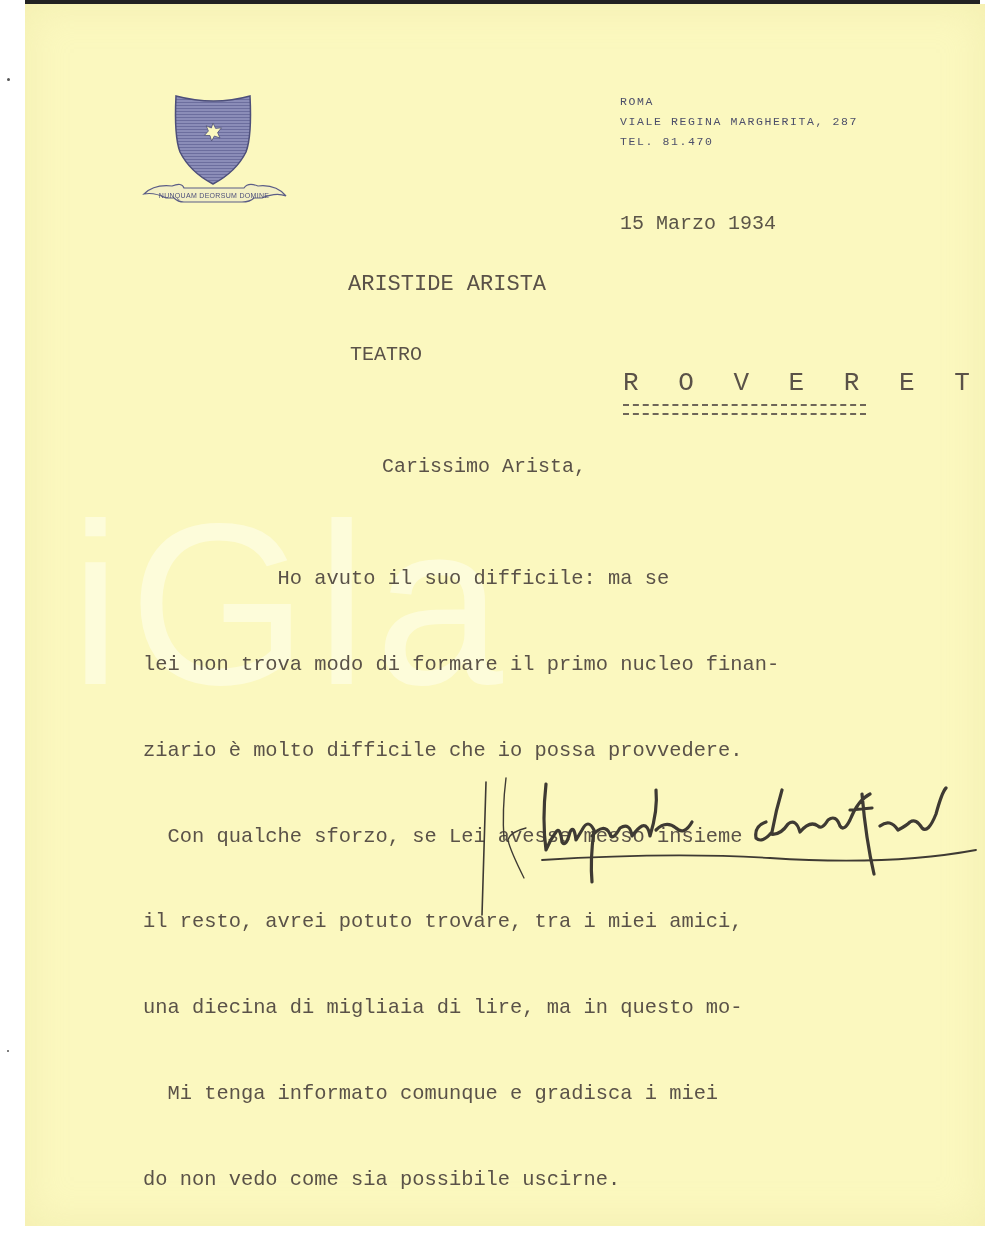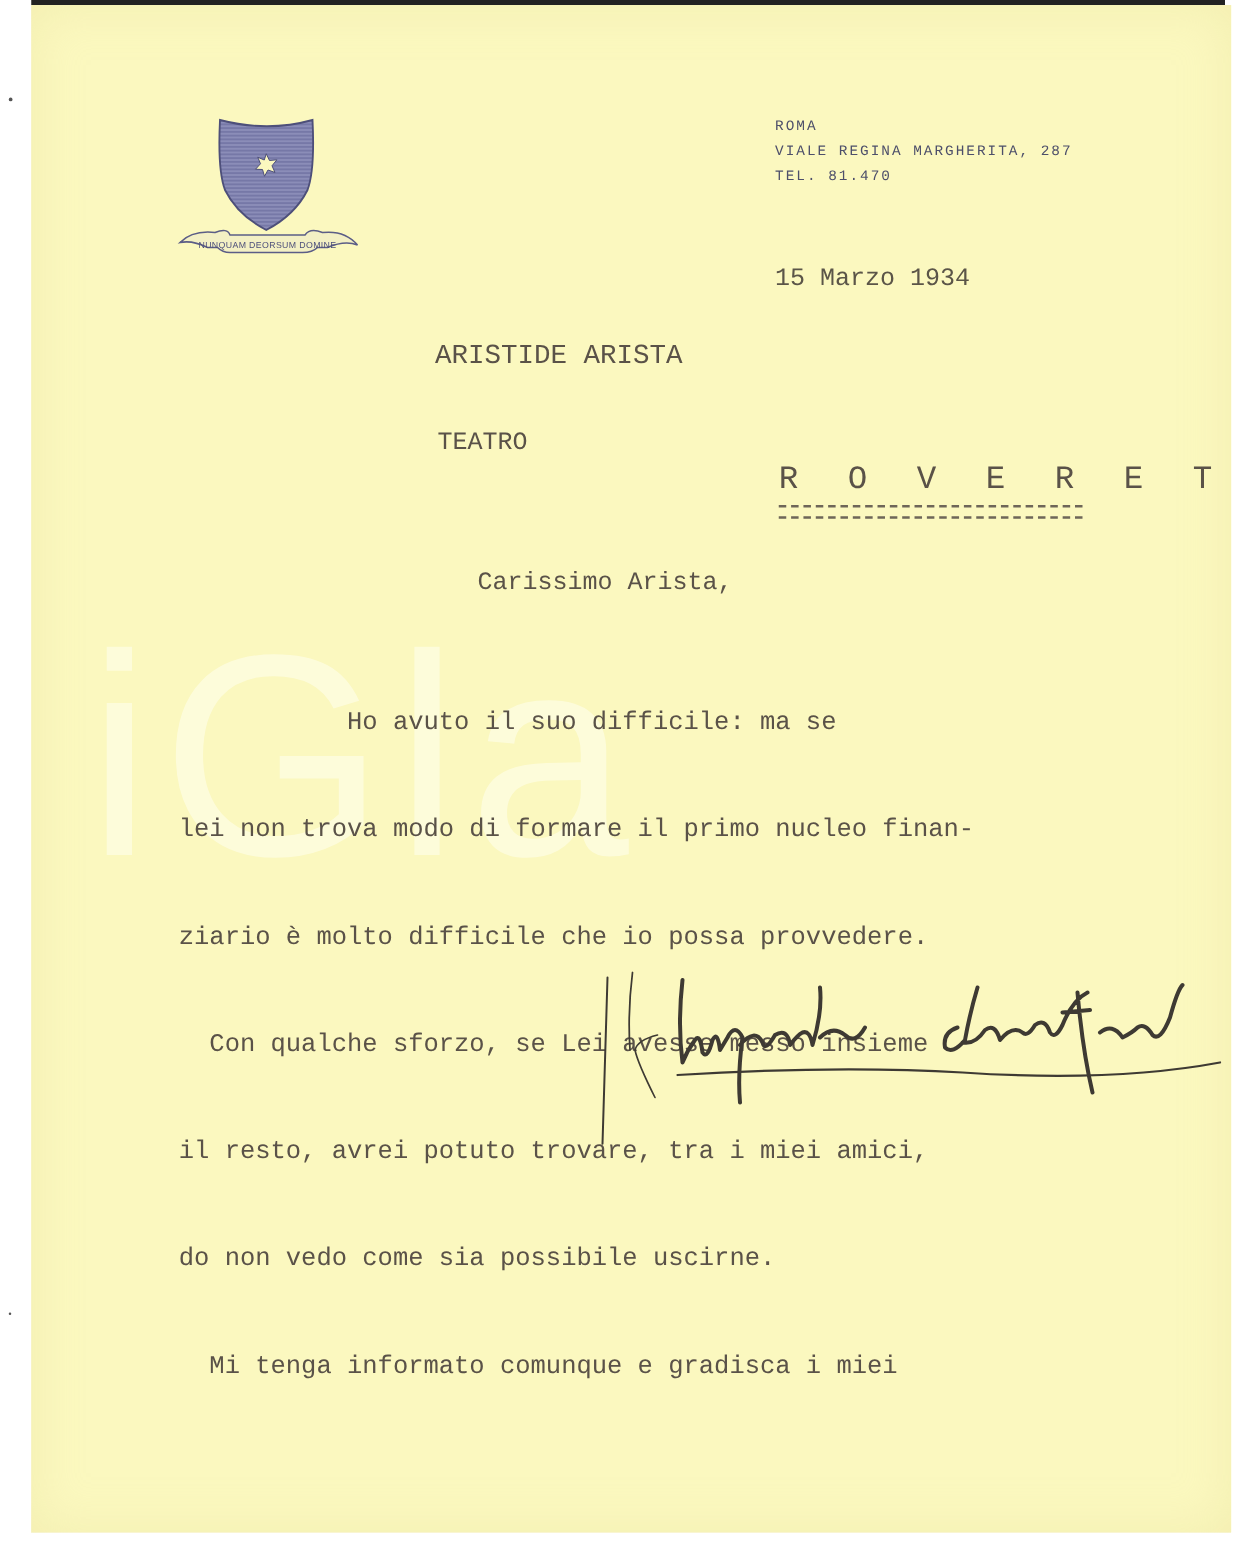--- a/index.html
+++ b/index.html
@@ -109,22 +109,23 @@
 <div class="city-underline"></div>
 
 <div class="typed salutation">Carissimo Arista,</div>
 
 <div class="body-text">
   <div>           Ho avuto il suo difficile: ma se</div>
   <div>lei non trova modo di formare il primo nucleo finan-</div>
   <div>ziario è molto difficile che io possa provvedere.</div>
   <div>  Con qualche sforzo, se Lei avesse messo insieme</div>
   <div>il resto, avrei potuto trovare, tra i miei amici,</div>
+  <div>una diecina di migliaia di lire, ma in questo mo-</div>
+  <div>  Mi tenga informato comunque e gradisca i miei</div>
   <div>do non vedo come sia possibile uscirne.</div>
-  <div>  Mi tenga informato comunque e gradisca i miei</div>
   
 </div>
 
 <svg class="signature" viewBox="0 0 520 150">
   <g fill="none" stroke="#3e3a33" stroke-linecap="round" stroke-linejoin="round">
     <path d="M16 12 L12 145" stroke-width="1.6"></path>
     <path d="M36 8 Q32 40 34 70" stroke-width="1.4"></path>
     <path d="M54 108 Q40 80 38 70 Q40 62 56 58" stroke-width="1.3"></path>
     <path d="M76 14 Q72 50 76 80 Q80 70 86 62 Q90 56 92 72 Q96 78 100 62 Q104 54 106 70 L112 60
              Q118 48 124 60 Q120 90 122 112 M122 66 Q134 52 140 64 Q142 72 150 58 Q160 52 162 66

